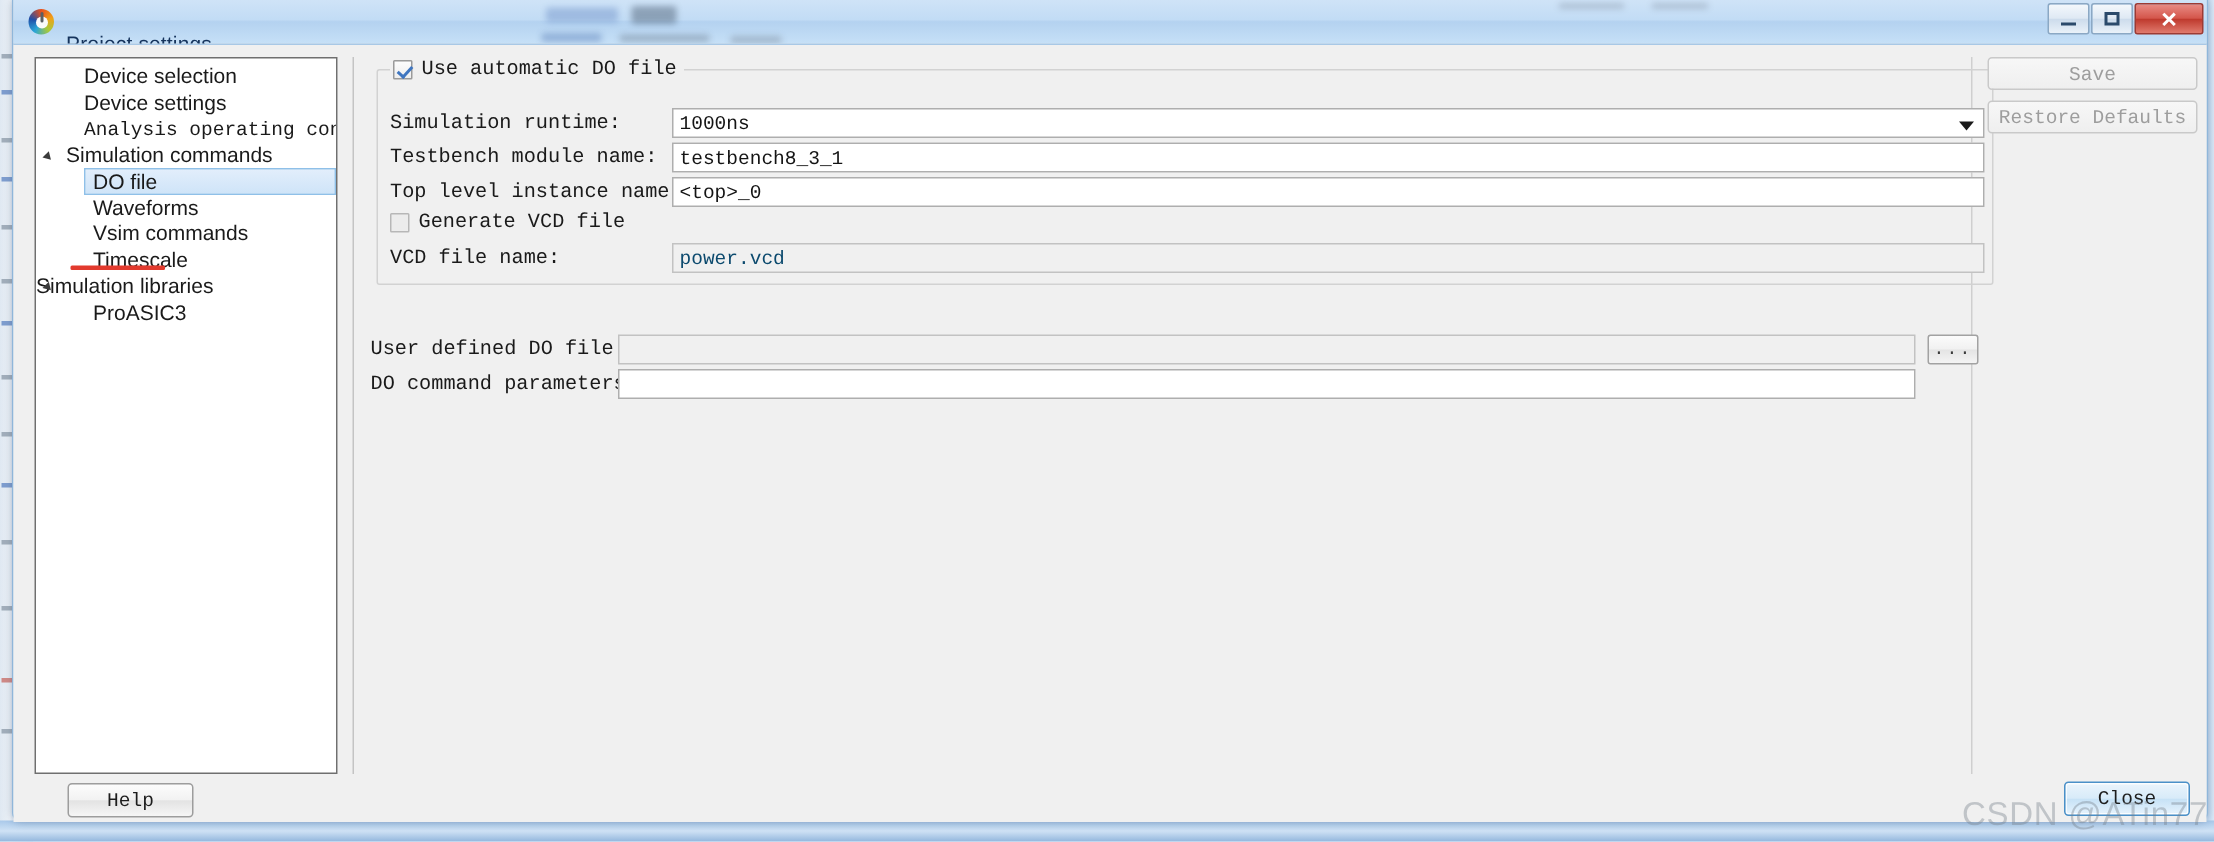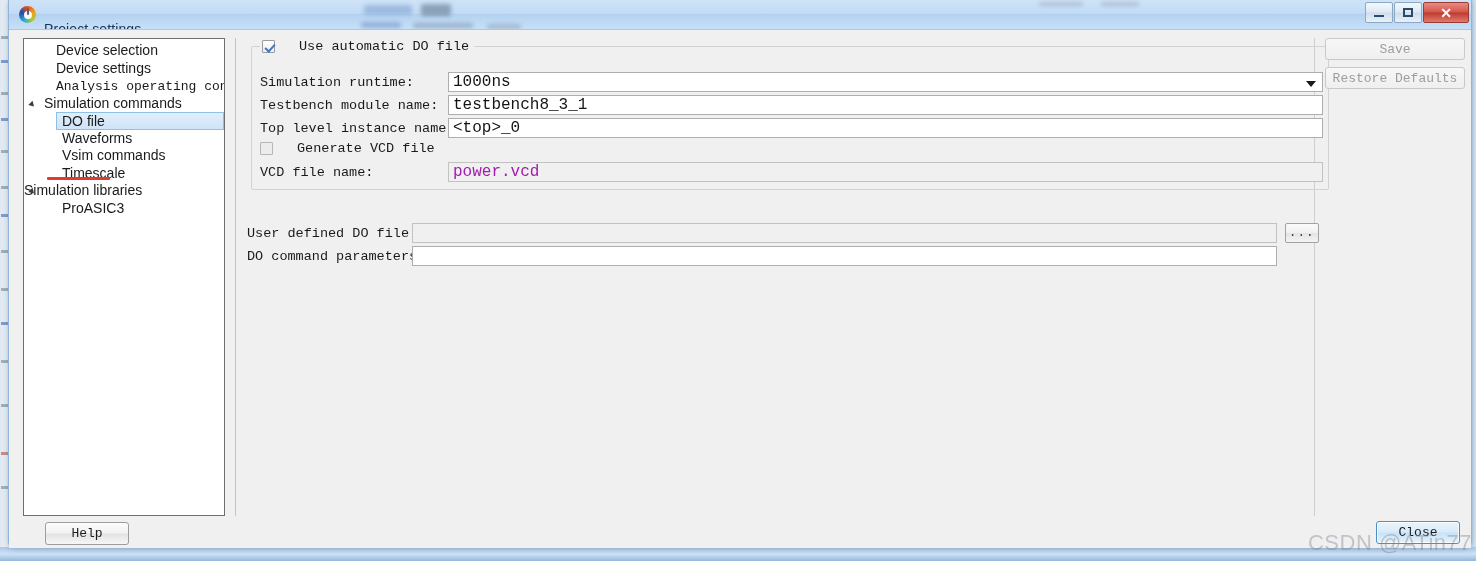--- a/index.html
+++ b/index.html
@@ -255,21 +255,21 @@
     left: 3.5px; top: 0.5px;
     width: 4px; height: 8px;
     border: solid #3f76c0;
     border-width: 0 2px 2px 0;
     transform: rotate(42deg);
   }
   .cb-label {
     font-family: "Liberation Mono", monospace;
     font-size: 13.5px;
     color: #1a1a1a;
-    margin-left: 24px;
+    margin-left: 6px;
     white-space: nowrap;
   }
 
   .mono-label {
     font-family: "Liberation Mono", monospace;
     font-size: 13.5px;
     color: #1a1a1a;
     white-space: nowrap;
   }
 
@@ -279,31 +279,31 @@
     align-items: center;
     height: 20px;
   }
 
   .txtfield {
     height: 20px;
     border: 1px solid #aeaeae;
     background: #fff;
     box-sizing: border-box;
     font-family: "Liberation Mono", monospace;
-    font-size: 16px;
+    font-size: 13px;
     color: #141414;
     display: flex;
     align-items: center;
     padding: 0 4px;
     white-space: nowrap;
     overflow: hidden;
   }
   .txtfield.disabled {
     background: #f0f0f0;
-    color: #a21caf;
+    color: #0c4a6e;
     border-color: #c2c2c2;
   }
   .combo {
     position: relative;
     padding-right: 20px;
   }
   .combo .arrow {
     position: absolute;
     right: 6px; top: 8px;
     width: 0; height: 0;

